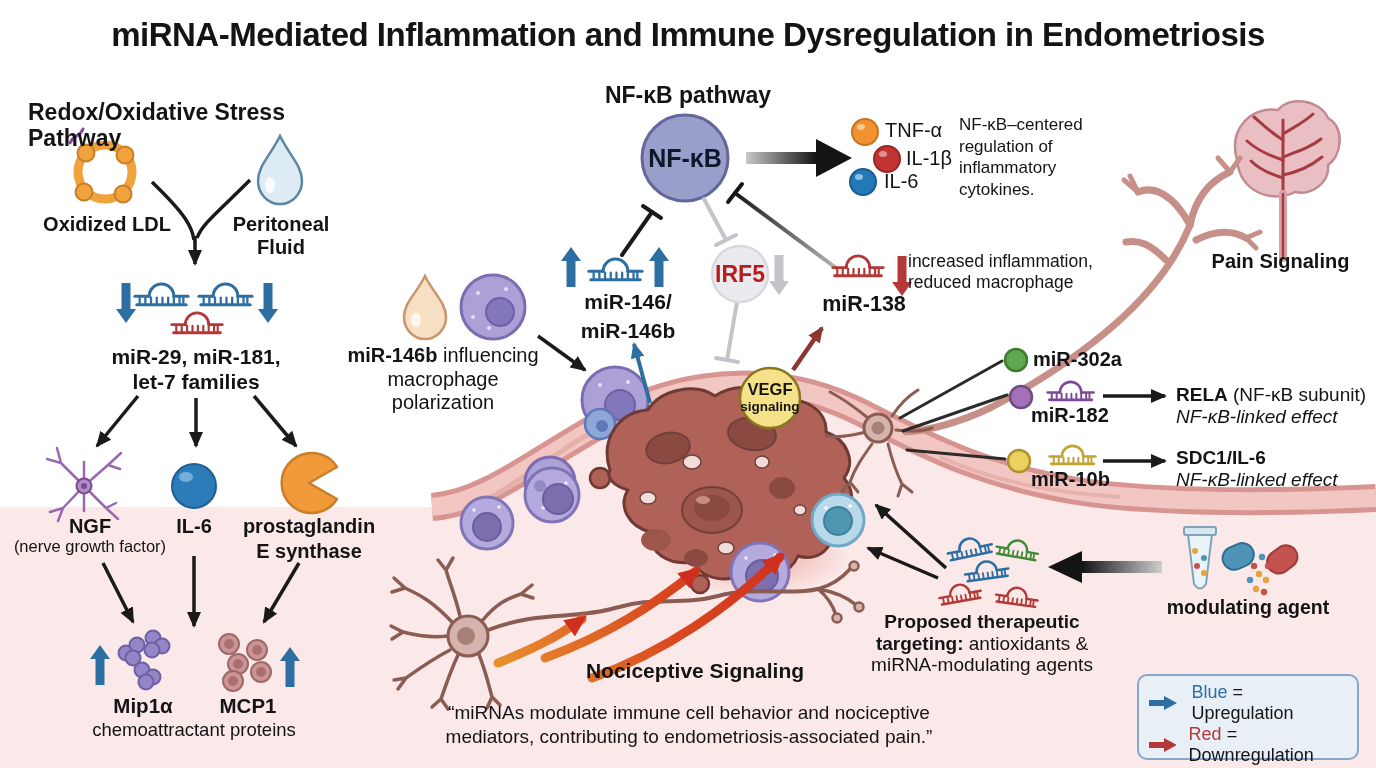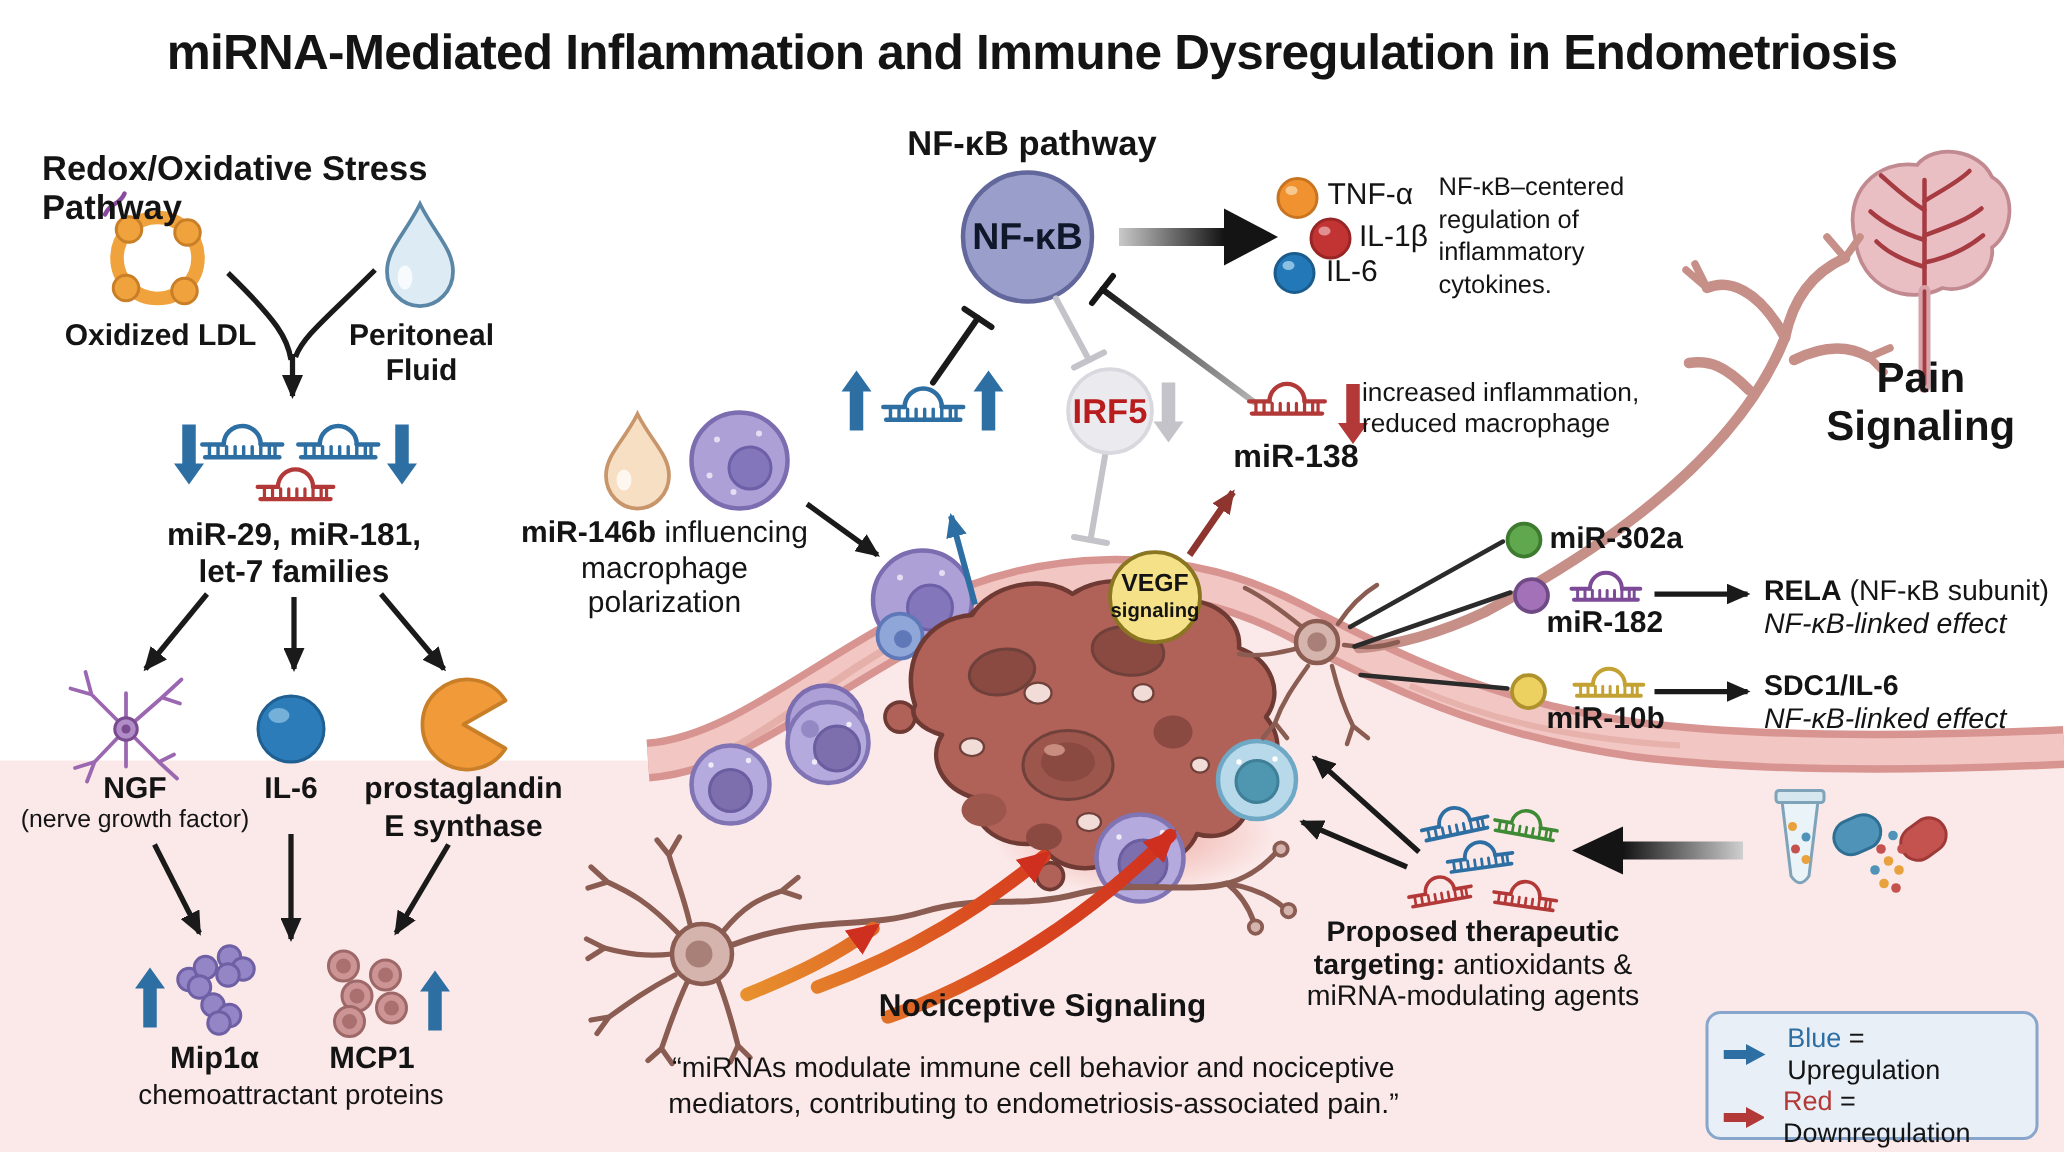--- a/index.html
+++ b/index.html
@@ -467,41 +467,45 @@
 <div class="lbl" style="left:906px;top:147px;font-size:20px;">IL-1β</div>
 <div class="lbl" style="left:884px;top:170px;font-size:20px;">IL-6</div>
 
 <div class="lbl" style="left:959px;top:114px;width:140px;font-size:17px;line-height:21.5px;">
   <span style="display:block">NF-κB–centered</span>
   <span style="display:block">regulation of</span>
   <span style="display:block">inflammatory</span>
   <span style="display:block">cytokines.</span>
 </div>
 
+<div class="lbl b ctr" style="left:564px;top:287px;width:128px;font-size:21px;line-height:29px;">
+  <span style="display:block">miR-146/</span>
+  <span style="display:block">miR-146b</span>
+</div>
 
 <div class="lbl b ctr c-greytxt" style="left:711px;top:261px;width:58px;font-size:23px;">IRF5</div>
 
 <div class="lbl b ctr" style="left:810px;top:292px;width:108px;font-size:21.5px;">miR-138</div>
 <div class="lbl" style="left:908px;top:251px;width:240px;font-size:17.5px;line-height:21px;">
   <span style="display:block">increased inflammation,</span>
   <span style="display:block">reduced macrophage</span>
 </div>
 
 <div class="lbl b ctr" style="left:735px;top:381px;width:70px;font-size:16.5px;line-height:17px;">
   <span style="display:block">VEGF</span>
   <span style="display:block;font-size:13.5px;">signaling</span>
 </div>
 
 <div class="lbl ctr" style="left:336px;top:344px;width:214px;font-size:20px;line-height:23.5px;">
   <span style="display:block"><span class="b">miR-146b</span><span> influencing</span></span>
   <span style="display:block">macrophage</span>
   <span style="display:block">polarization</span>
 </div>
 
-<div class="lbl b ctr" style="left:1198px;top:236px;width:165px;font-size:28px;">Pain Signaling</div>
+<div class="lbl b ctr" style="left:1198px;top:250px;width:165px;font-size:20px;">Pain Signaling</div>
 
 <div class="lbl b" style="left:1033px;top:348px;font-size:20px;">miR-302a</div>
 <div class="lbl b" style="left:1031px;top:404px;font-size:20px;">miR-182</div>
 <div class="lbl" style="left:1176px;top:384px;font-size:19px;">
   <span class="b">RELA</span><span> (NF-κB subunit)</span>
 </div>
 <div class="lbl it" style="left:1176px;top:406px;font-size:19px;">NF-κB-linked effect</div>
 <div class="lbl b" style="left:1031px;top:468px;font-size:20px;">miR-10b</div>
 <div class="lbl b" style="left:1176px;top:447px;font-size:19px;">SDC1/IL-6</div>
 <div class="lbl it" style="left:1176px;top:469px;font-size:19px;">NF-κB-linked effect</div>
@@ -513,20 +517,21 @@
   <span style="display:block">mediators, contributing to endometriosis-associated pain.”</span>
 </div>
 
 <div class="lbl ctr" style="left:860px;top:611px;width:244px;font-size:19px;line-height:21.5px;">
   <span class="b" style="display:block">Proposed therapeutic</span>
   <span style="display:block"><span class="b">targeting:</span><span> antioxidants &amp;</span></span>
   <span style="display:block">miRNA-modulating agents</span>
 </div>
 
 <div class="lbl b ctr" style="left:1146px;top:596px;width:204px;font-size:19.5px;line-height:22px;">
+  <span style="display:block">modulating agent</span>
 </div>
 
 <div id="legend-box">
   <div class="leg-row">
     <svg width="30" height="14">
           <polygon points="0,4 15,4 15,0 28,7 15,14 15,10 0,10" fill="#2e6fa3"></polygon>
         </svg>
     <span><span class="c-blue">Blue</span><span> = Upregulation</span></span>
   </div>
   <div class="leg-row">

